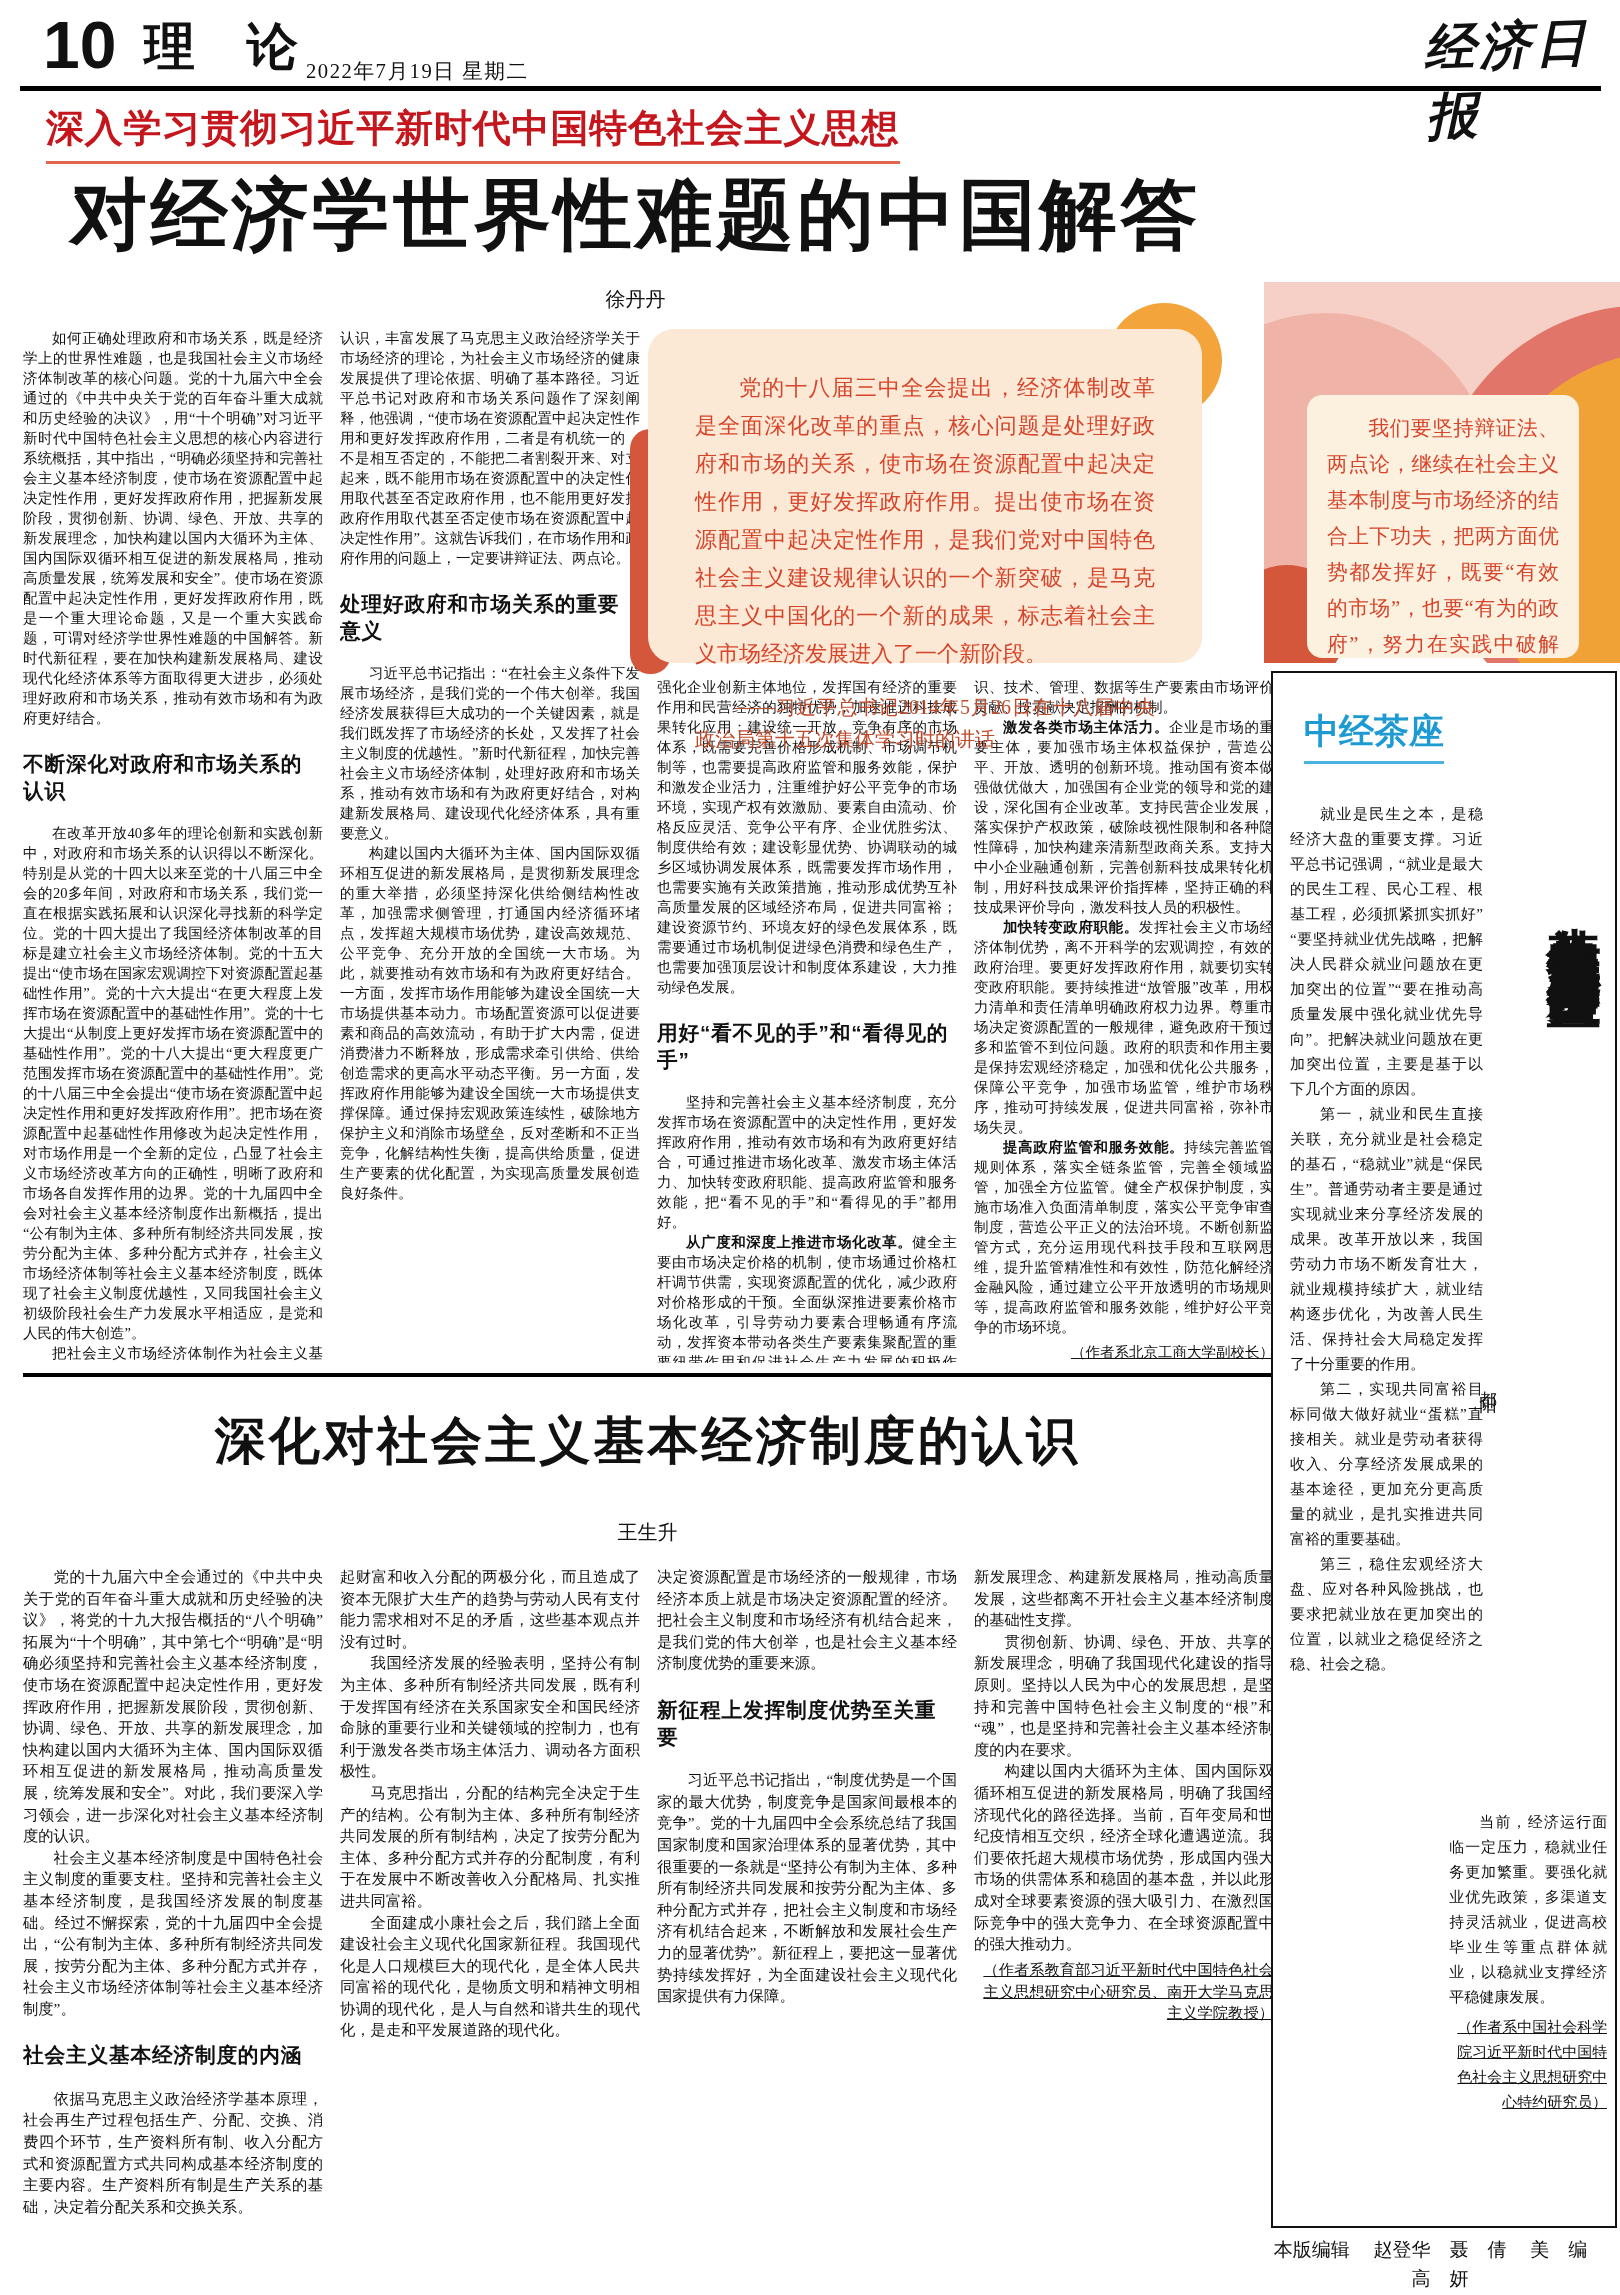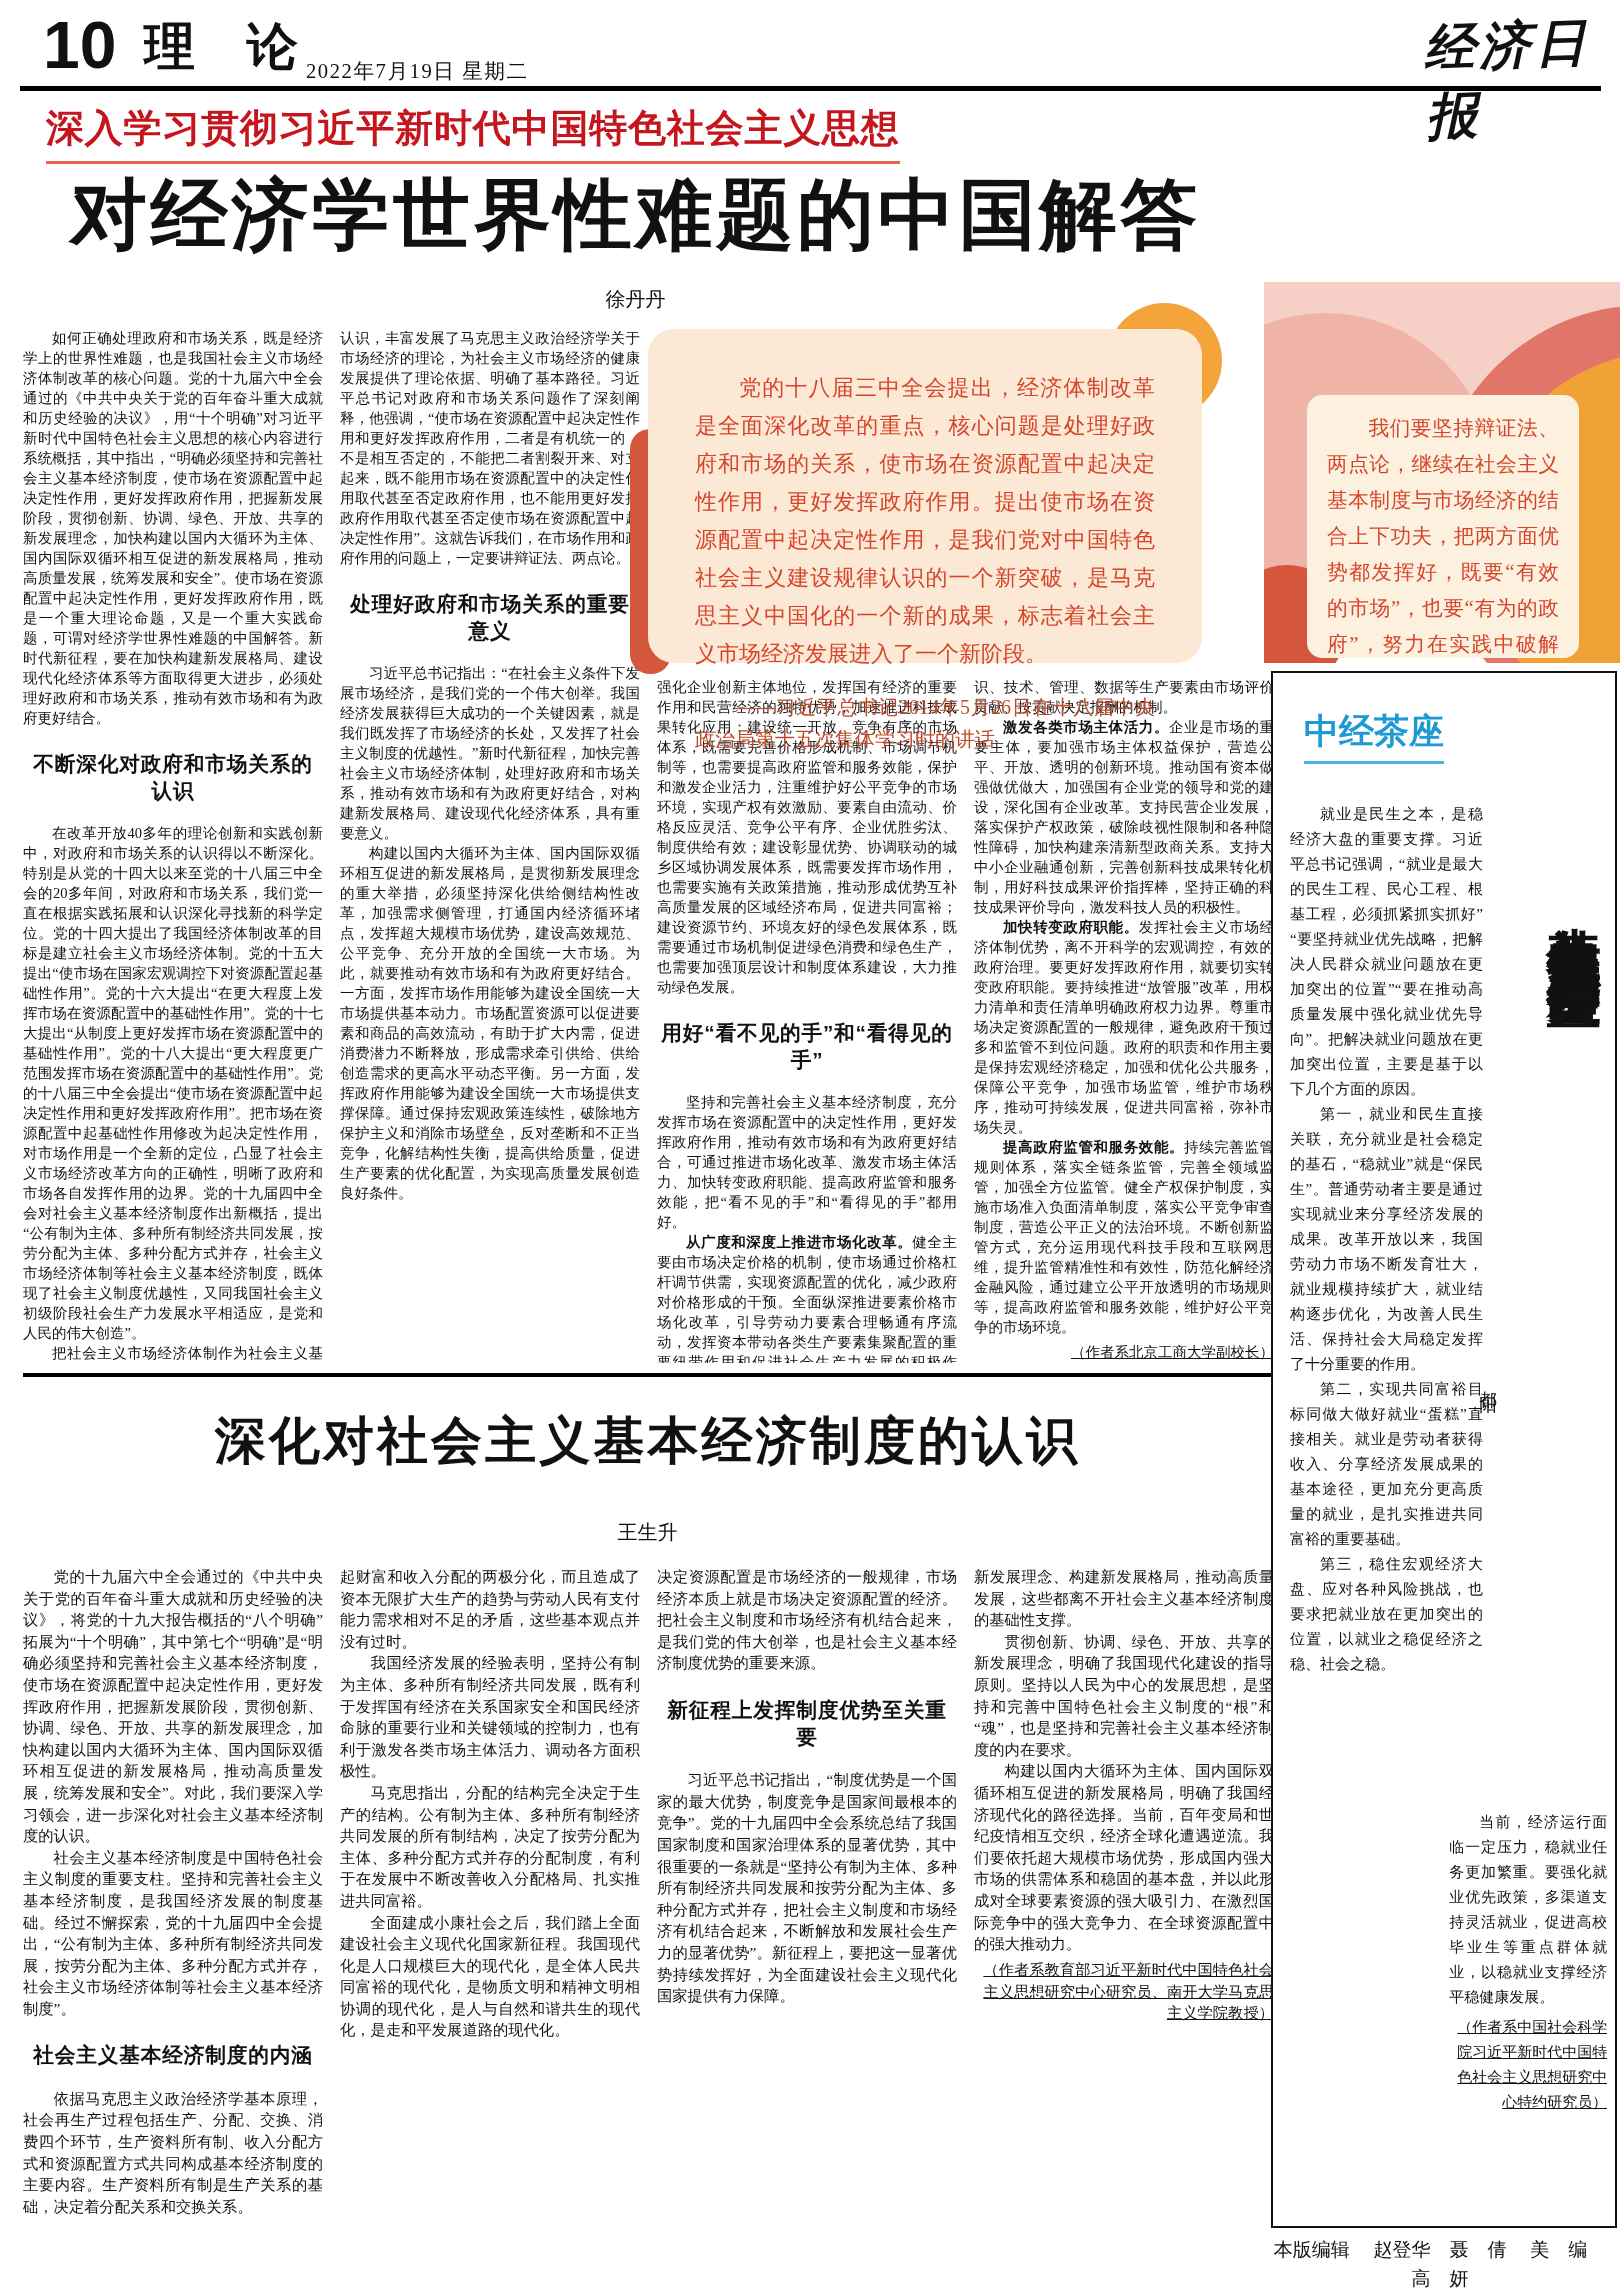--- a/index.html
+++ b/index.html
@@ -24,21 +24,21 @@
             letter-spacing:3.8px;line-height:1.2;}
   .a1-author{position:absolute;left:23px;top:286px;width:1225px;text-align:center;font-size:20px;}
   .col{position:absolute;width:300px;overflow:hidden;text-align:justify;}
   .a1col{top:328px;height:1035px;font-size:14.5px;line-height:20px;}
   .a1col.low{top:677px;height:686px;}
   .c1{left:23px}.c2{left:340px}.c3{left:657px}.c4{left:974px}
   .para{margin:0;text-indent:2em;}
   .para.cont{text-indent:0;}
   .para b{font-family:inherit;}
   .para.sign{text-align:right;text-indent:0;margin-top:4.6px;text-decoration:underline;}
-  h2.sub{font-family:"Liberation Sans",sans-serif;font-weight:900;text-align:center;
+  h2.sub{font-family:"Liberation Sans",sans-serif;font-weight:900;text-align:left;
          font-size:20.7px;margin:23px 0 18.4px 0;line-height:1.3;letter-spacing:0.8px;}
   
   .qc{position:absolute;left:648px;top:329px;width:554px;height:334px;}
   .qc-bar{position:absolute;left:-18.4px;top:100px;width:41px;height:245px;background:#d4573c;border-radius:20px;}
   .qc-circle{position:absolute;right:-20px;top:-26px;width:115px;height:115px;border-radius:50%;background:#f3a53c;}
   .qc-box{position:absolute;inset:0;background:#fbe8d5;border-radius:26px;padding:40px 47px;box-sizing:border-box;}
   .q-text{margin:0;text-indent:2em;text-align:justify;font-size:22px;line-height:38px;color:#d6452b;}
   .q-attr{margin:18.4px 0 0 0;text-indent:2em;text-align:justify;font-size:20px;line-height:32px;color:#bf4b2b;}
   
   .qr{position:absolute;left:1264px;top:282px;width:356px;height:381px;overflow:hidden;}

